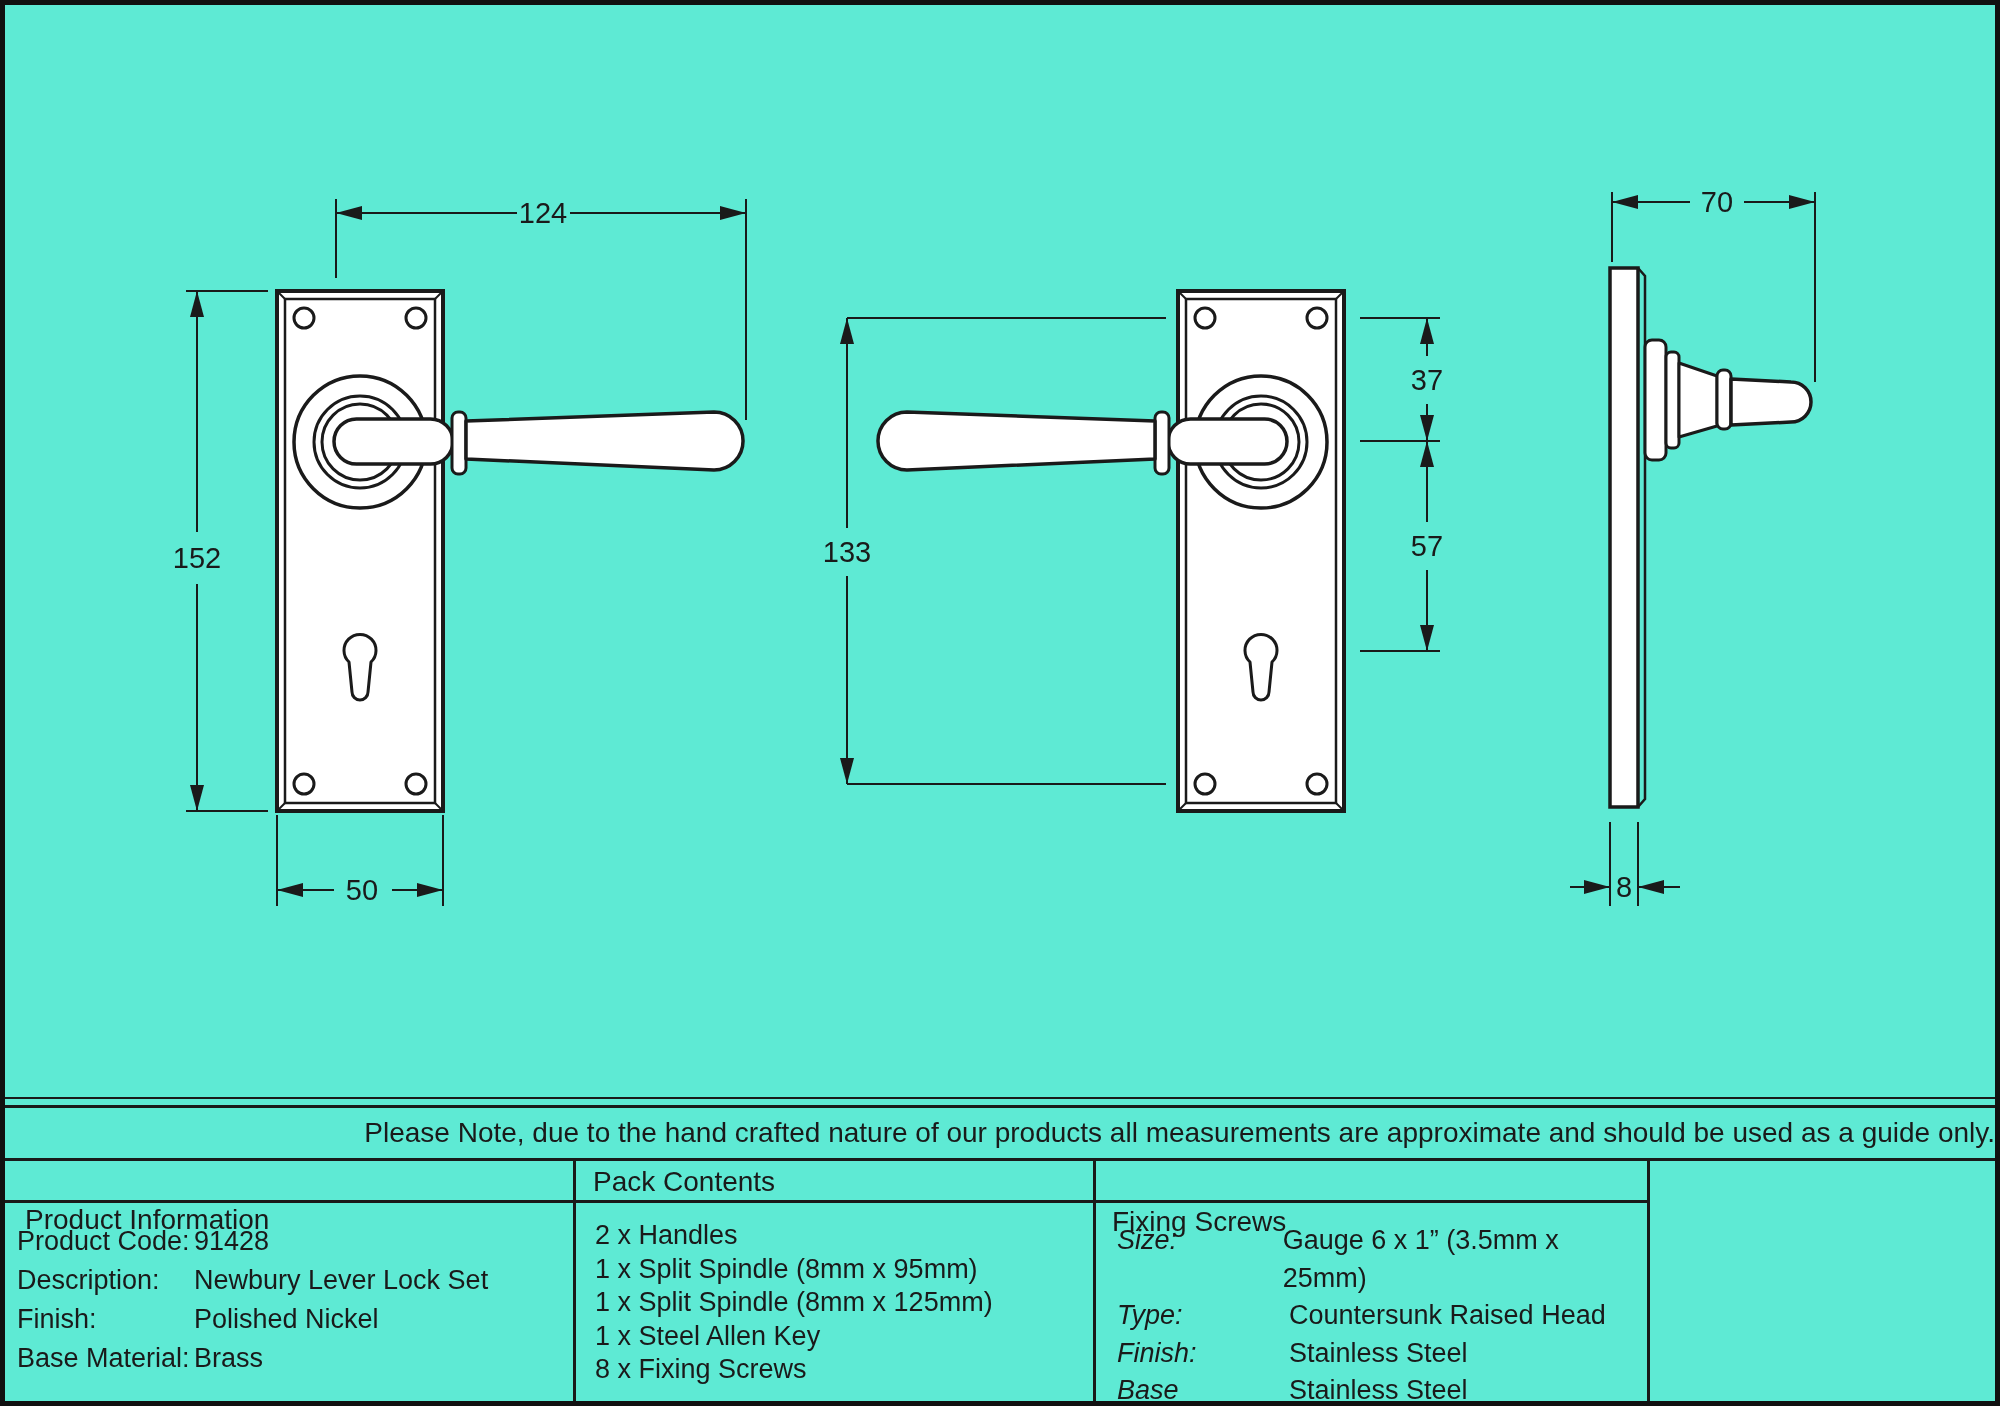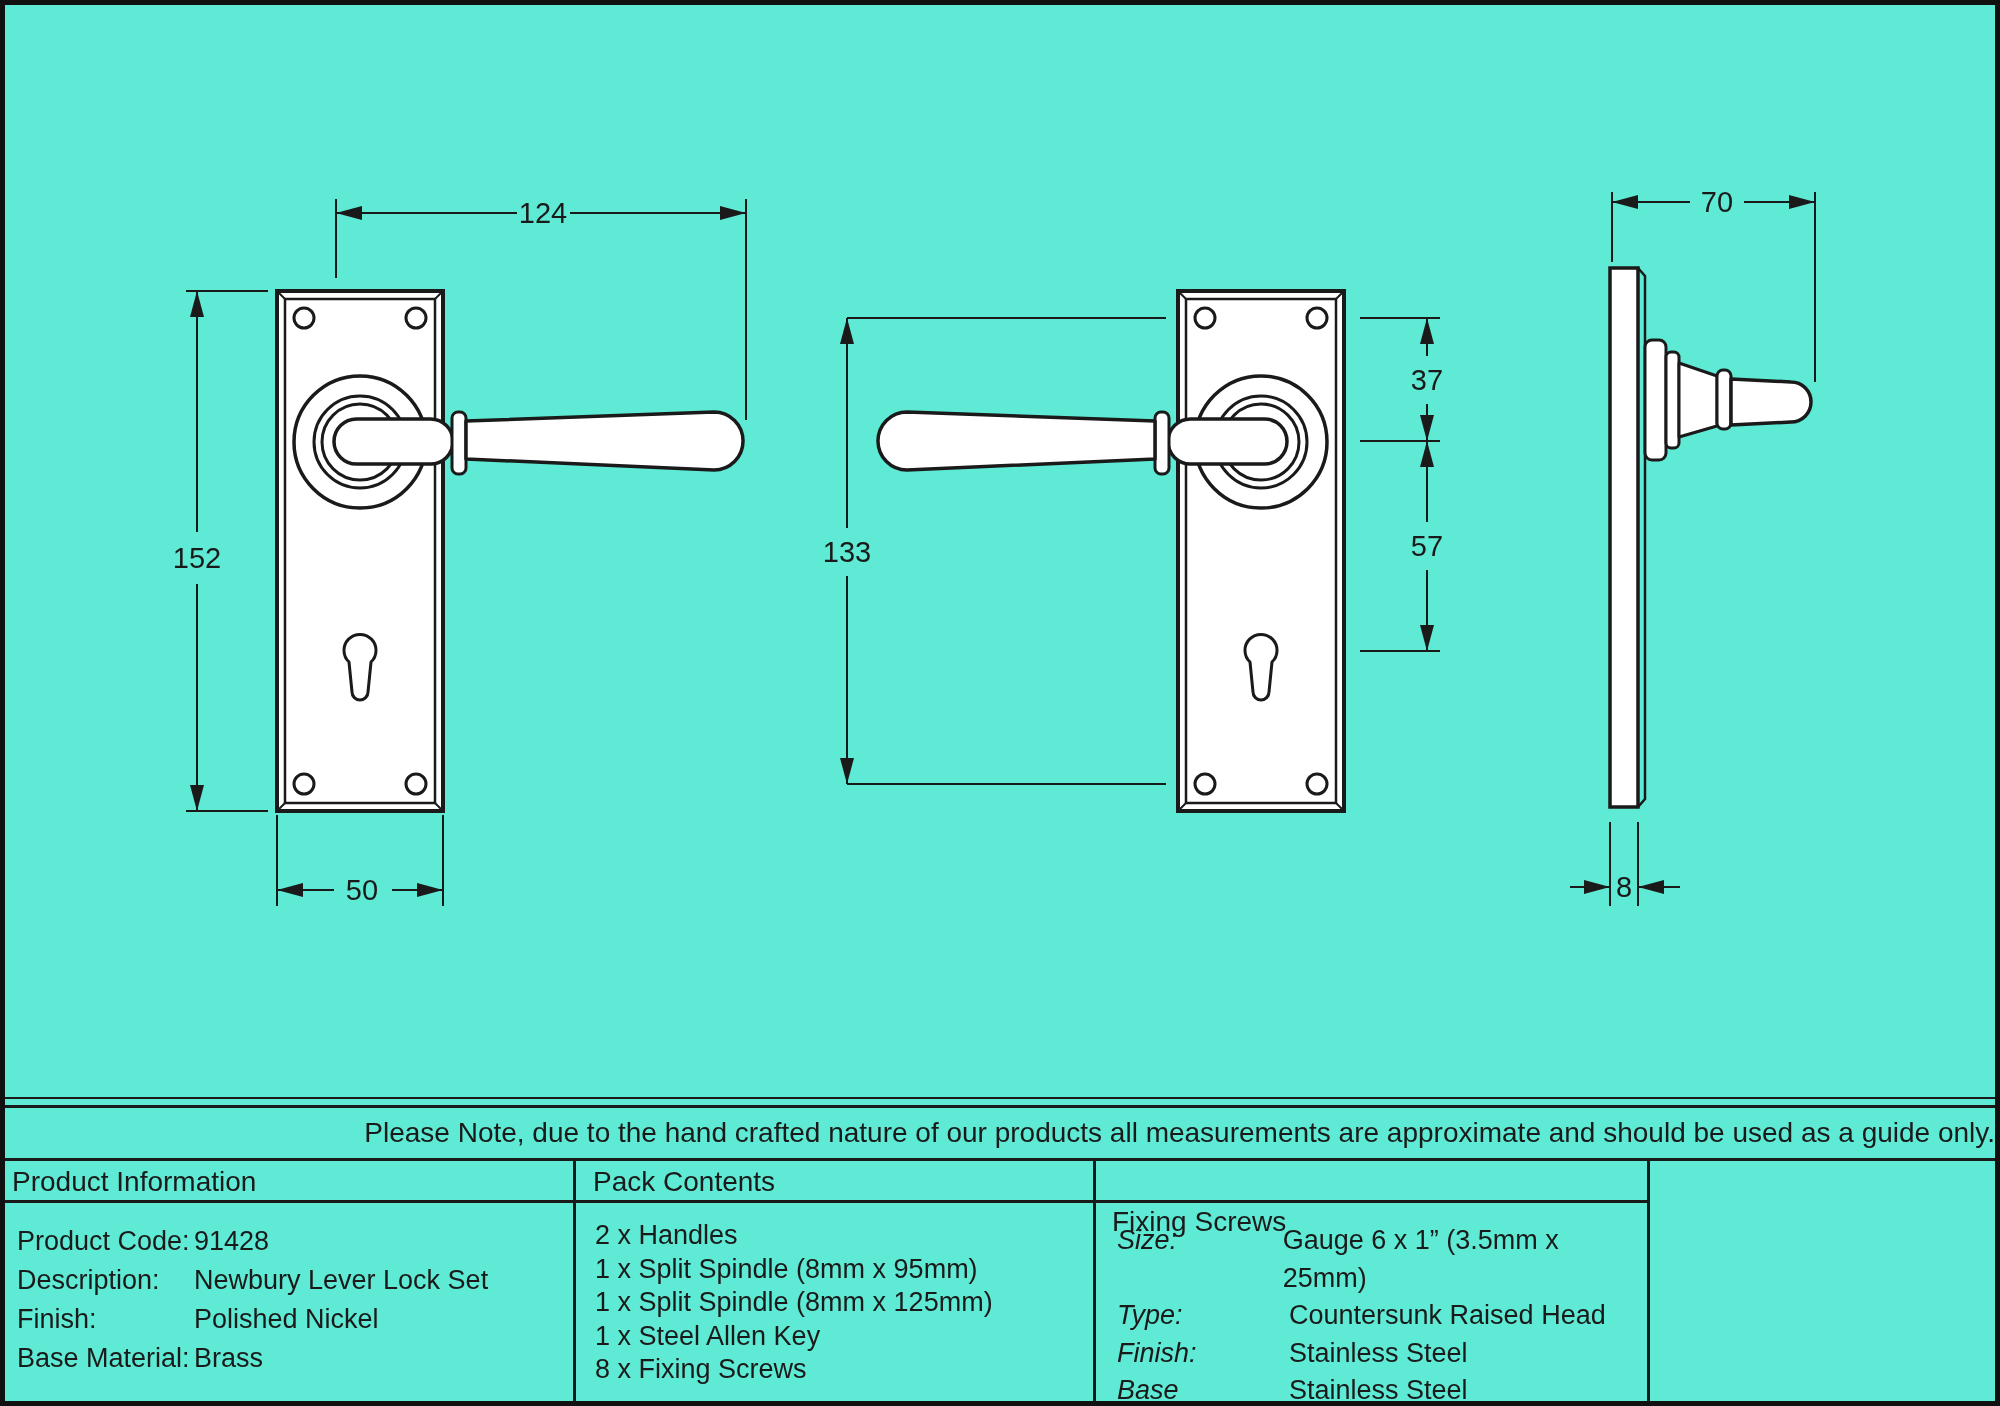--- a/index.html
+++ b/index.html
@@ -11,21 +11,21 @@
   svg text{font-family:"Liberation Sans",sans-serif;}
   .drawings{position:absolute;left:0;top:0;}
   .hr-drawings{position:absolute;left:5px;width:1990px;top:1097px;height:2px;background:#1a1a1a;}
   .row-note{
     position:absolute;left:5px;top:1105px;width:1970px;height:50px;
     border-top:3px solid #1a1a1a;border-bottom:3px solid #1a1a1a;
     display:flex;align-items:center;padding-left:20px;font-size:28px;justify-content:flex-end;
   }
   .row-header-border{position:absolute;left:5px;top:1161px;width:1642px;height:39px;border-bottom:3px solid #1a1a1a;}
   .th{position:absolute;top:1161px;height:39px;line-height:41px;font-size:28px;}
-  .th-product{left:12px;} .th-pack{left:593px;} .th-fixing{left:1112px;margin-top:40px;}
+  .th-product{left:25px;margin-top:38px;} .th-pack{left:593px;} .th-fixing{left:1112px;margin-top:40px;}
   .vdiv{position:absolute;top:1161px;height:240px;width:3px;background:#1a1a1a;}
   .vdiv-1{left:573px;} .vdiv-2{left:1093px;} .vdiv-3{left:1647px;}
   .cell{position:absolute;font-size:27px;}
   .cell .kv{display:flex;}
   .cell-product{left:17px;top:1222px;width:540px;line-height:39px;}
   .cell-product .k{width:177px;}
   .cell-pack{left:595px;top:1219px;width:480px;line-height:33.5px;}
   .cell-fixing{left:1117px;top:1222px;width:520px;line-height:37.5px;}
   .cell-fixing .k{width:172px;font-style:italic;}
   .logo-cell{position:absolute;left:1650px;top:1161px;width:345px;height:240px;}

